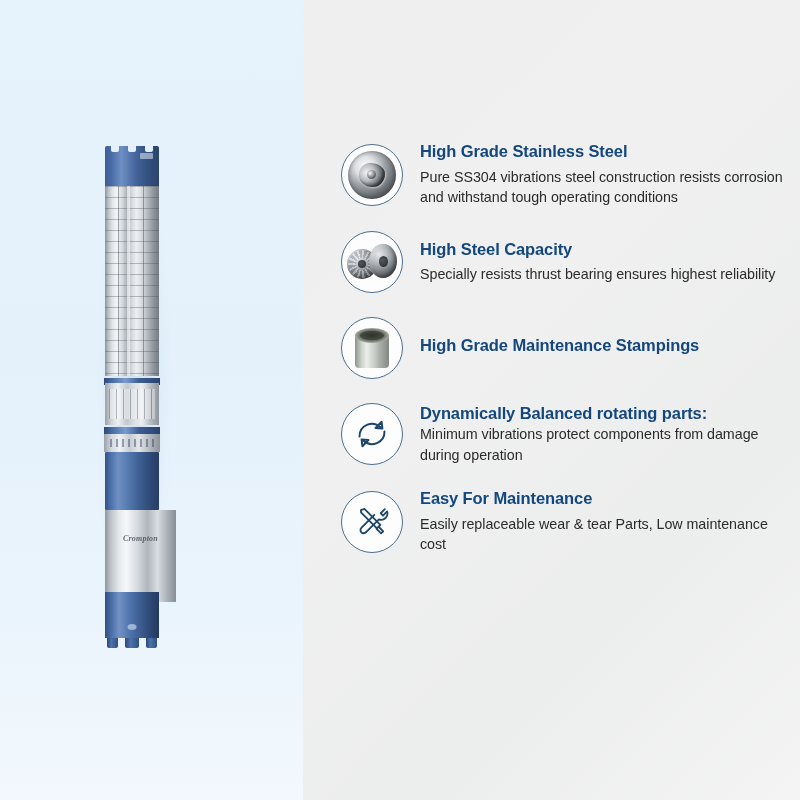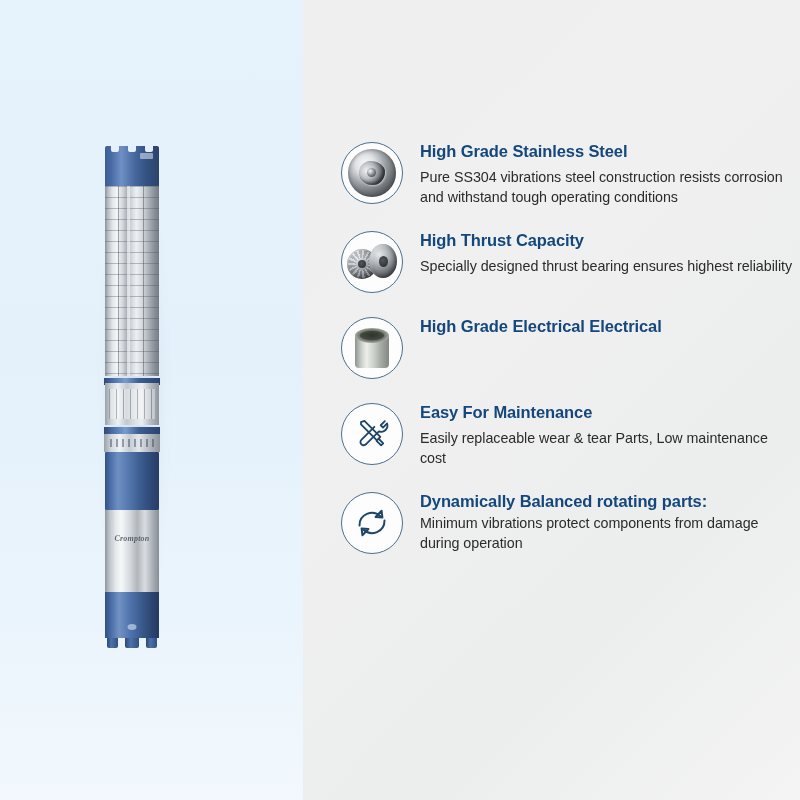--- a/index.html
+++ b/index.html
@@ -182,20 +182,21 @@
   }
 
   
   .pump-brand-steel {
     position: absolute;
     left: 9px;
     top: 364px;
     width: 54px;
     height: 92px;
     background: linear-gradient(90deg,#8f969d 0%,#bdc3c9 8%,#e6e9ec 20%,#f6f7f8 30%,#d5d9de 46%,#b0b6bc 60%,#d9dde1 74%,#aab0b7 88%,#888e95 100%);
+    padding-left: 17px;
   }
   .brand-text {
     position: absolute;
     left: 0;
     right: 0;
     top: 24px;
     text-align: center;
     font-family: "Liberation Serif", serif;
     font-style: italic;
     font-weight: bold;
@@ -243,21 +244,21 @@
 
   .features {
     position: absolute;
     left: 38px;
     top: 140px;
     right: 6px;
   }
 
   .feature {
     display: flex;
-    align-items: flex-start;
+    align-items: center;
     margin-bottom: 22px;
   }
 
   .icon-circle {
     flex: 0 0 auto;
     width: 62px;
     height: 62px;
     border-radius: 50%;
     border: 1.4px solid #4a6f8f;
     background: #fdfdfd;
@@ -470,71 +471,71 @@
         <div class="icon-circle">
           <div class="art art-bearing">
             <div class="disc disc-a"></div>
             <div class="disc-spokes"></div>
             <div class="disc-hole hole-a"></div>
             <div class="disc disc-b"></div>
             <div class="disc-hole hole-b"></div>
           </div>
         </div>
         <div class="feature-text">
-          <p class="feature-title">High Thrust Capacity</p>
-          <p class="feature-desc">Specially designed thrust bearing ensures highest reliability</p>
+          <p class="feature-title">High Steel Capacity</p>
+          <p class="feature-desc">Specially resists thrust bearing ensures highest reliability</p>
         </div>
       </div>
 
       <div class="feature">
         <div class="icon-circle">
           <div class="art art-stamping">
             <div class="cyl-body"></div>
             <div class="cyl-top"></div>
             <div class="cyl-inner"></div>
           </div>
         </div>
         <div class="feature-text">
-          <p class="feature-title">High Grade Electrical Electrical</p>
-        </div>
-      </div>
-
-      <div class="feature">
-        <div class="icon-circle">
-          <svg class="line-icon" width="38" height="38" viewBox="0 0 40 40">
-            <g fill="none" stroke="#1d4668" stroke-width="1.9" stroke-linecap="round" stroke-linejoin="round">
-
-              <path d="M33.5 6.5 L29.2 10.8 L31.6 13.2 L35.9 8.9
-                       A6.6 6.6 0 0 1 27.3 17.2 L13.8 30.7"></path>
-              <path d="M13.8 30.7 A3.4 3.4 0 1 1 9.0 25.9 L22.5 12.4"></path>
-
-              <path d="M8.4 7.4 L12.0 6.2 L28.8 23.0 L25.2 26.6 L8.4 9.8 Z" transform="translate(0,0)"></path>
-              <path d="M27.0 25.0 L31.8 29.8 L29.6 32.0 L24.8 27.2"></path>
-            </g>
-          </svg>
-        </div>
-        <div class="feature-text">
-          <p class="feature-title">Easy For Maintenance</p>
-          <p class="feature-desc">Easily replaceable wear &amp; tear Parts, Low maintenance cost</p>
+          <p class="feature-title">High Grade Maintenance Stampings</p>
         </div>
       </div>
 
       <div class="feature tight">
         <div class="icon-circle">
           <svg class="line-icon" width="40" height="40" viewBox="0 0 40 40">
             <g fill="none" stroke="#1d4668" stroke-width="2" stroke-linecap="round" stroke-linejoin="round">
               <path d="M7.5 22.5 A12.5 12.5 0 0 1 28.5 13.2"></path>
               <path d="M32.5 17.5 A12.5 12.5 0 0 1 11.5 26.8"></path>
               <path d="M29.6 7.8 L30.4 14.6 L23.6 14.0 Z"></path>
               <path d="M10.4 32.2 L9.6 25.4 L16.4 26.0 Z"></path>
             </g>
           </svg>
         </div>
         <div class="feature-text">
           <p class="feature-title">Dynamically Balanced rotating parts:</p>
           <p class="feature-desc">Minimum vibrations protect components from damage during operation</p>
         </div>
       </div>
 
+      <div class="feature">
+        <div class="icon-circle">
+          <svg class="line-icon" width="38" height="38" viewBox="0 0 40 40">
+            <g fill="none" stroke="#1d4668" stroke-width="1.9" stroke-linecap="round" stroke-linejoin="round">
+
+              <path d="M33.5 6.5 L29.2 10.8 L31.6 13.2 L35.9 8.9
+                       A6.6 6.6 0 0 1 27.3 17.2 L13.8 30.7"></path>
+              <path d="M13.8 30.7 A3.4 3.4 0 1 1 9.0 25.9 L22.5 12.4"></path>
+
+              <path d="M8.4 7.4 L12.0 6.2 L28.8 23.0 L25.2 26.6 L8.4 9.8 Z" transform="translate(0,0)"></path>
+              <path d="M27.0 25.0 L31.8 29.8 L29.6 32.0 L24.8 27.2"></path>
+            </g>
+          </svg>
+        </div>
+        <div class="feature-text">
+          <p class="feature-title">Easy For Maintenance</p>
+          <p class="feature-desc">Easily replaceable wear &amp; tear Parts, Low maintenance cost</p>
+        </div>
+      </div>
+
     </div>
   </div>
 
 </div>
 
 </body></html>

